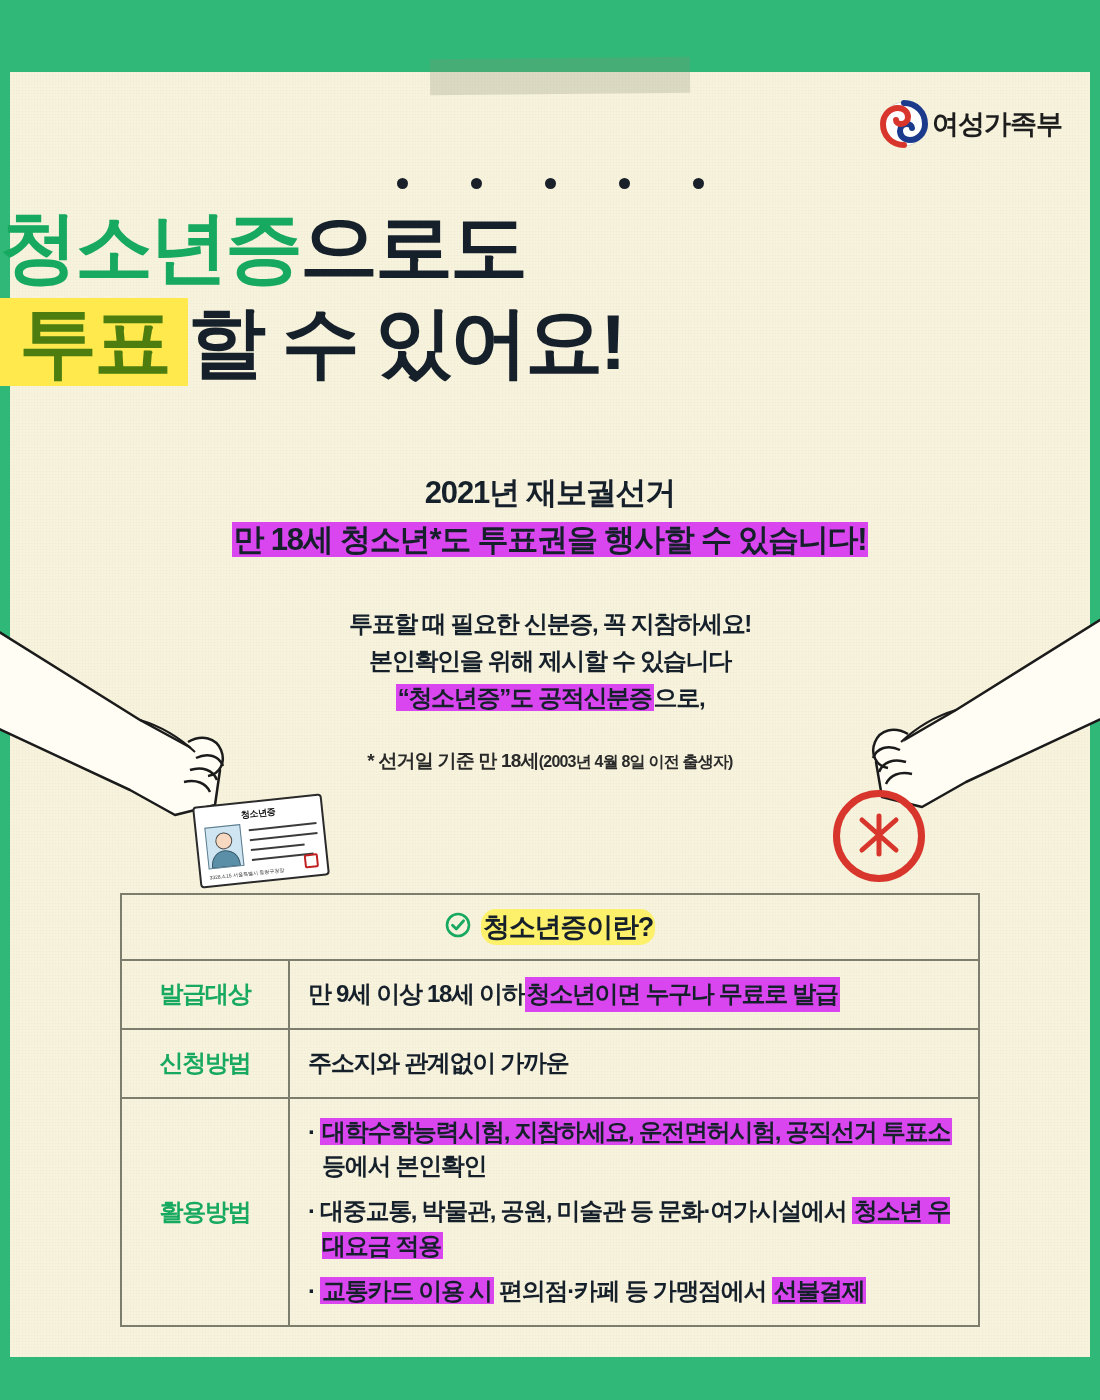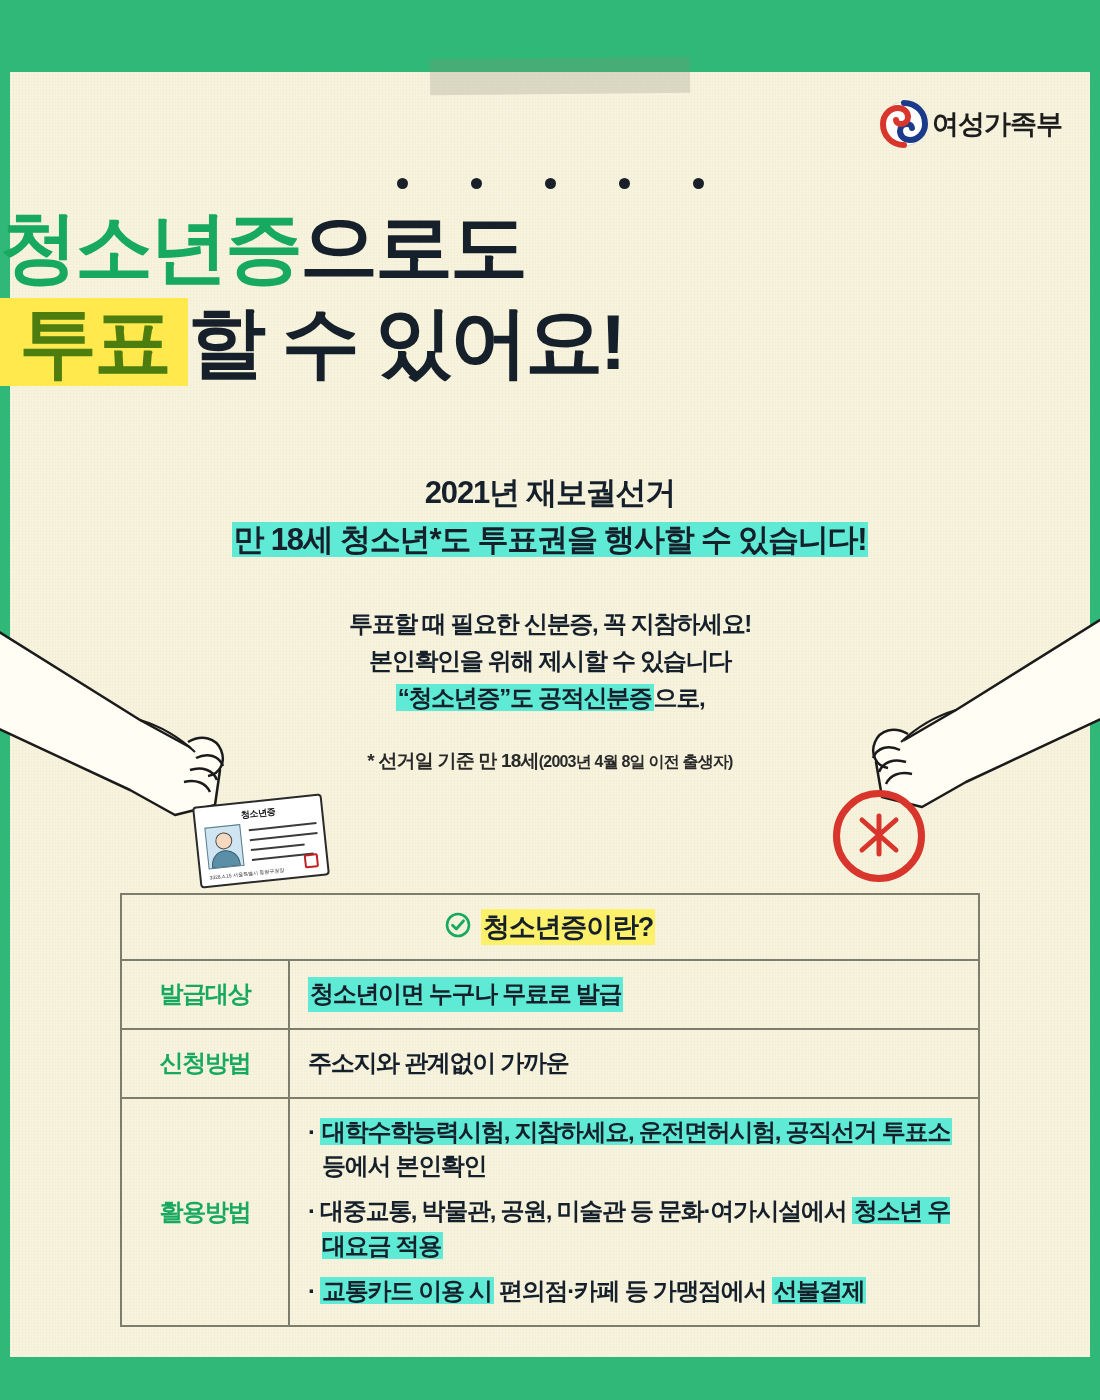--- a/index.html
+++ b/index.html
@@ -98,21 +98,21 @@
   .sub1 {
     position: absolute;
     left: 0; right: 0; top: 470px;
     text-align: center;
     font-size: 31px;
     font-weight: bold;
     color: #16202b;
     line-height: 1.5;
     letter-spacing: -1.2px;
   }
-  .hl-yellow { background: #5eead4; padding: 0 2px; }
+  .hl-yellow { background: #d946ef; padding: 0 2px; }
 
   .sub2 {
     position: absolute;
     left: 0; right: 0; top: 605px;
     text-align: center;
     font-size: 24px;
     font-weight: bold;
     color: #16202b;
     line-height: 1.55;
     letter-spacing: -1.3px;
@@ -203,20 +203,21 @@
     padding: 14px 0;
     gap: 10px;
   }
   .thead-text {
     font-size: 27px;
     font-weight: bold;
     color: #16202b;
     background: #fdf06a;
     letter-spacing: -1.2px;
     padding: 0 2px;
+    border-radius: 15px;
   }
   .check-icon { display: block; }
 
   .tlabel {
     width: 168px;
     flex: 0 0 168px;
     border-right: 2px solid #7d7d6e;
     display: flex;
     align-items: center;
     justify-content: center;
@@ -353,20 +354,21 @@
           <circle cx="13" cy="13" r="11" fill="none" stroke="#17a95f" stroke-width="2.6"></circle>
           <path d="M7.5 13.2 L11.3 17 L18.6 8.8" fill="none" stroke="#17a95f" stroke-width="2.8" stroke-linecap="round" stroke-linejoin="round"></path>
         </svg>
       </span>
       <span class="thead-text">청소년증이란?</span>
     </div>
 
     <div class="trow">
       <div class="tlabel">발급대상</div>
       <div class="tvalue">
+        <span>만 9세 이상 18세 이하 </span>
           <span class="hl-yellow">청소년이면 누구나 무료로 발급</span>
       </div>
     </div>
 
     <div class="trow">
       <div class="tlabel">신청방법</div>
       <div class="tvalue">
         <span>주소지와 관계없이 가까운 </span>
       </div>
     </div>

